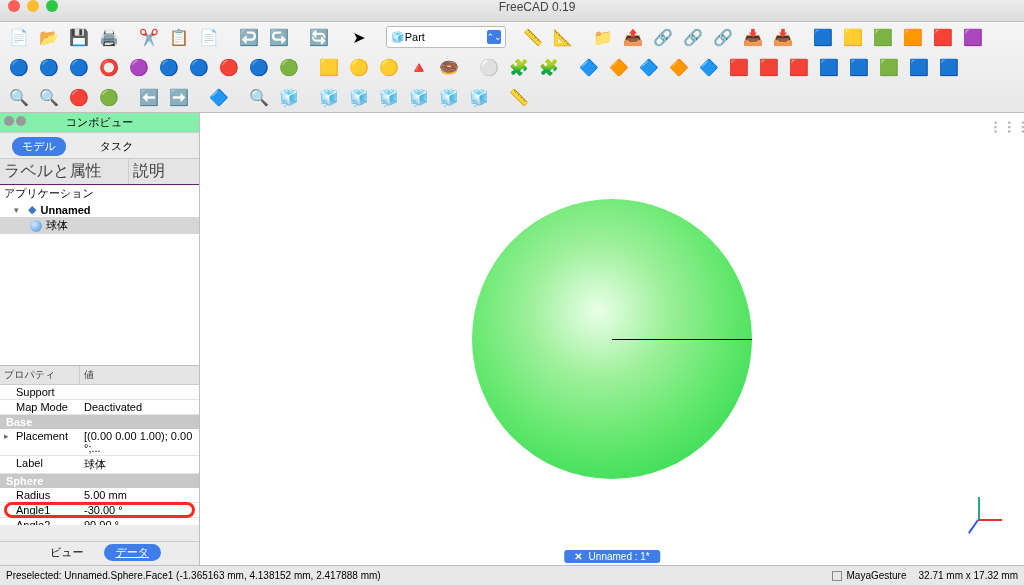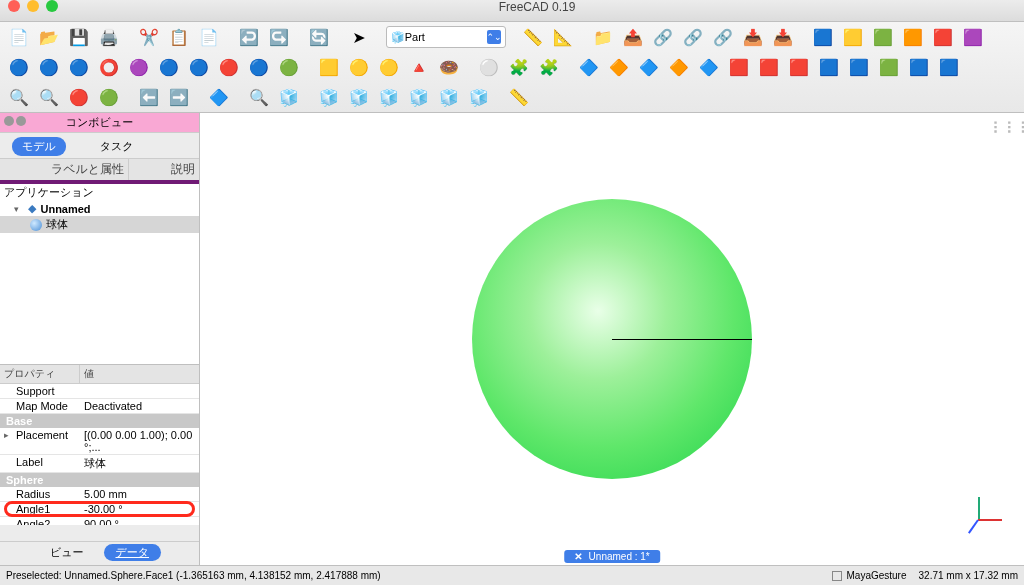--- a/index.html
+++ b/index.html
@@ -18,28 +18,28 @@
   .toolbar { display: flex; flex-direction: column; background: linear-gradient(#f5f5f5,#e8e8e8); border-bottom: 1px solid #bfbfbf; }
   .tb-row { display: flex; align-items: center; gap: 4px; padding: 2px 6px; }
   .tb-btn { width: 26px; height: 26px; display: flex; align-items: center; justify-content: center; border: 1px solid transparent; border-radius: 3px; cursor: pointer; font-size: 16px; }
   .tb-sep { width: 6px; }
   .workbench-sel { display: flex; align-items: center; width: 120px; height: 22px; background: #fff; border: 1px solid #bbb; border-radius: 3px; padding: 0 4px; font-size: 11px; }
   .workbench-sel .arrow { margin-left: auto; width: 14px; height: 14px; background: #3f7ee8; border-radius: 2px; color: #fff; display: flex; align-items: center; justify-content: center; font-size: 9px; }
 
   
   .main { flex: 1; display: flex; min-height: 0; }
   .left-panel { width: 200px; min-width: 200px; background: #ececec; border-right: 1px solid #bfbfbf; display: flex; flex-direction: column; }
-  .panel-title { text-align: center; font-size: 11px; padding: 2px 8px; border-bottom: 1px solid #ccc; background: #f9a8d4; position: relative; }
+  .panel-title { text-align: center; font-size: 11px; padding: 2px 8px; border-bottom: 1px solid #ccc; background: #86efac; position: relative; }
   .panel-knobs { position: absolute; left: 4px; top: 3px; display: flex; gap: 2px; }
   .panel-knobs span { width: 10px; height: 10px; border-radius: 50%; background: #999; display: inline-block; }
   .tabs { display: flex; gap: 24px; padding: 4px 0 2px 12px; font-size: 11px; }
   .tab { padding: 2px 10px; border-radius: 9px; cursor: pointer; }
   .tab-active { background: #3f7ee8; color: #fff; }
 
-  .tree-head { display: flex; font-size: 12px; color: #444; background: #e4e4e4; border-top: 1px solid #ccc; border-bottom: 4px solid #701a75; text-align: right; }
+  .tree-head { display: flex; font-size: 16px; color: #444; background: #e4e4e4; border-top: 1px solid #ccc; border-bottom: 1px solid #701a75; }
   .tree-head div:first-child { flex: 1; padding: 2px 4px; border-right: 1px solid #ccc; }
   .tree-head div:last-child { width: 70px; padding: 2px 4px; }
   .tree { flex: 0 0 180px; background: #fff; overflow: auto; font-size: 11px; }
   .tree-row { display: flex; align-items: center; padding: 1px 4px; gap: 4px; }
   .tree-row.indent1 { padding-left: 14px; }
   .tree-row.indent2 { padding-left: 30px; }
   .tree-row.sel { background: #d6d6d6; }
   .disclosure { width: 10px; font-size: 9px; color: #666; }
   .doc-ico { color: #3a7ac0; }
   .sph-ico { width: 12px; height: 12px; border-radius: 50%; background: radial-gradient(circle at 35% 35%, #cfe9ff, #4a8ed6); }

